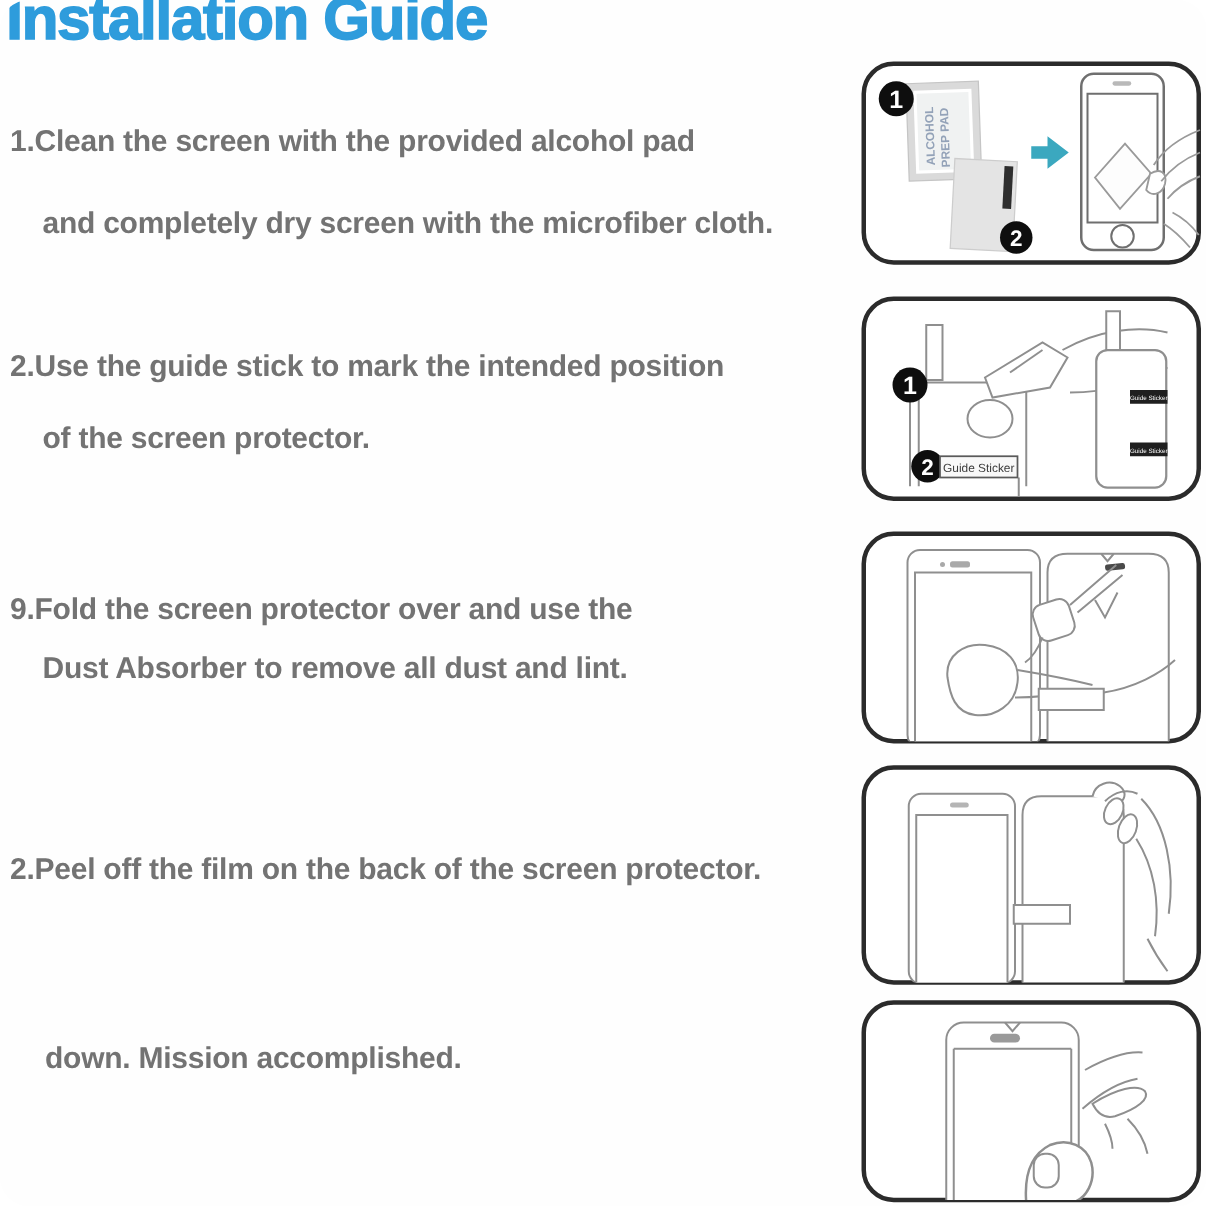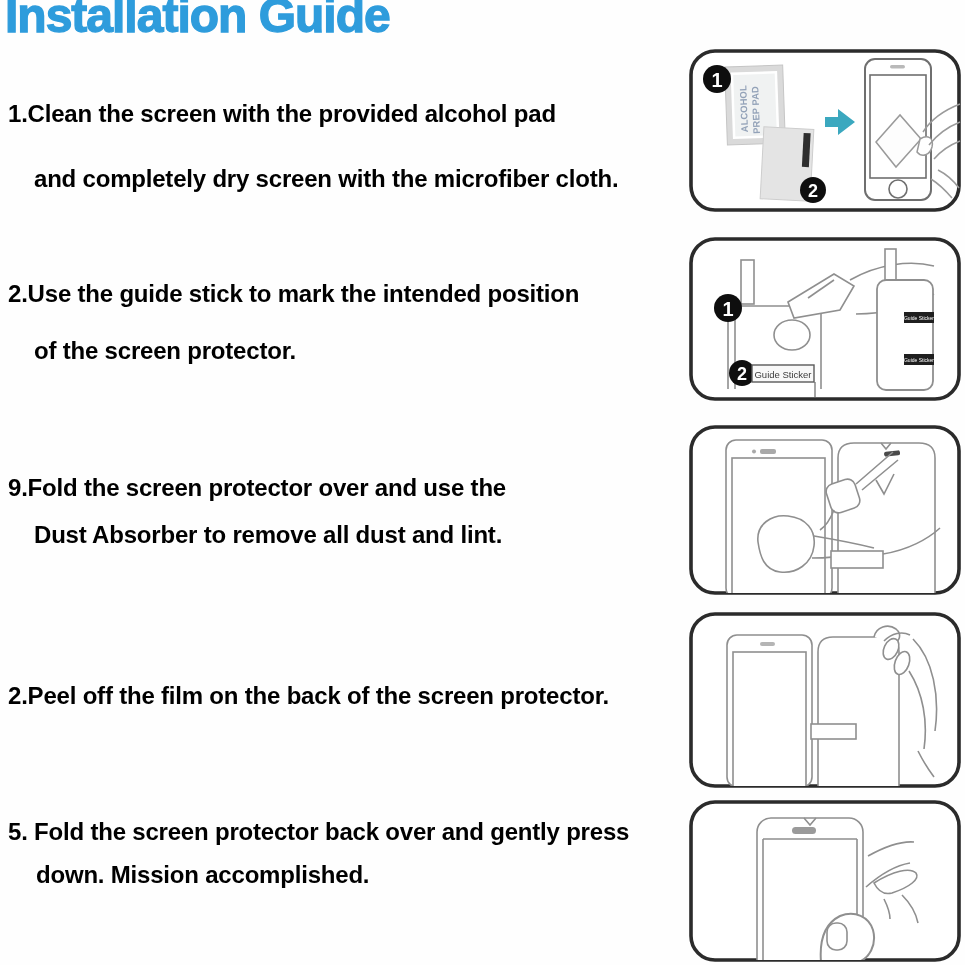--- a/index.html
+++ b/index.html
@@ -1,20 +1,20 @@
 <!DOCTYPE html>
 <html><head>
 <meta charset="utf-8">
 <style>
   html,body{margin:0;padding:0;background:#fff;}
   #page{position:relative;width:965px;height:965px;background:#fefefe;overflow:hidden;
-        font-family:"Liberation Sans",sans-serif;}
+        font-family:"Liberation Sans",sans-serif;border-radius:23px;}
   .title{position:absolute;left:5px;top:-12px;font-size:48px;font-weight:bold;
          letter-spacing:-1px;color:#2E9CDC;-webkit-text-stroke:1.3px #2E9CDC;white-space:nowrap;}
-  .step{position:absolute;left:8px;width:670px;color:#000000;font-size:24px;font-weight:bold;
+  .step{position:absolute;left:8px;width:670px;color:#737373;font-size:24px;font-weight:bold;
         letter-spacing:-0.2px;}
   .step .ln{white-space:nowrap;}
   .step .cont{padding-left:26px;}
   .panel{position:absolute;left:688px;width:274px;}
   svg text{font-family:"Liberation Sans",sans-serif;}
   .frame{fill:#ffffff;stroke:#2b2b2b;stroke-width:3.6;}
   .art{stroke:#8f8f8f;stroke-width:1.6;fill:none;}
   .artf{stroke:#8f8f8f;stroke-width:1.6;fill:#ffffff;}
   .badge{fill:#0e0e0e;}
   .badge-num{fill:#ffffff;font-weight:bold;text-anchor:middle;}
@@ -35,21 +35,20 @@
     <div class="ln cont" style="margin-top:29px;">of the screen protector.</div>
   </div>
   <div class="step" style="top:474px;">
     <div class="ln">9.Fold the screen protector over and use the</div>
     <div class="ln cont" style="margin-top:19px;">Dust Absorber to remove all dust and lint.</div>
   </div>
   <div class="step" style="top:682px;">
     <div class="ln">2.Peel off the film on the back of the screen protector.</div>
   </div>
   <div class="step" style="top:818px;">
-    <div class="ln">5. Fold the screen protector back over and gently press</div>
     <div class="ln cont" style="margin-top:15px;padding-left:28px;">down. Mission accomplished.</div>
   </div>
 
   <div class="panel" style="top:48px;">
     <svg width="274" height="165" viewBox="0 0 274 165">
       <rect class="frame" x="3" y="3" width="268" height="159" rx="24"></rect>
       <g transform="rotate(-2 66 56)">
         <rect x="38" y="18" width="58" height="78" fill="#dadada" stroke="#c5c5c5"></rect>
         <rect x="45" y="25" width="44" height="64" fill="#f0f2f2" stroke="#ffffff" stroke-width="2.5"></rect>
         <text transform="translate(59 84) rotate(-90)" font-size="9.5" font-weight="bold" fill="#93a2b8">ALCOHOL</text>

